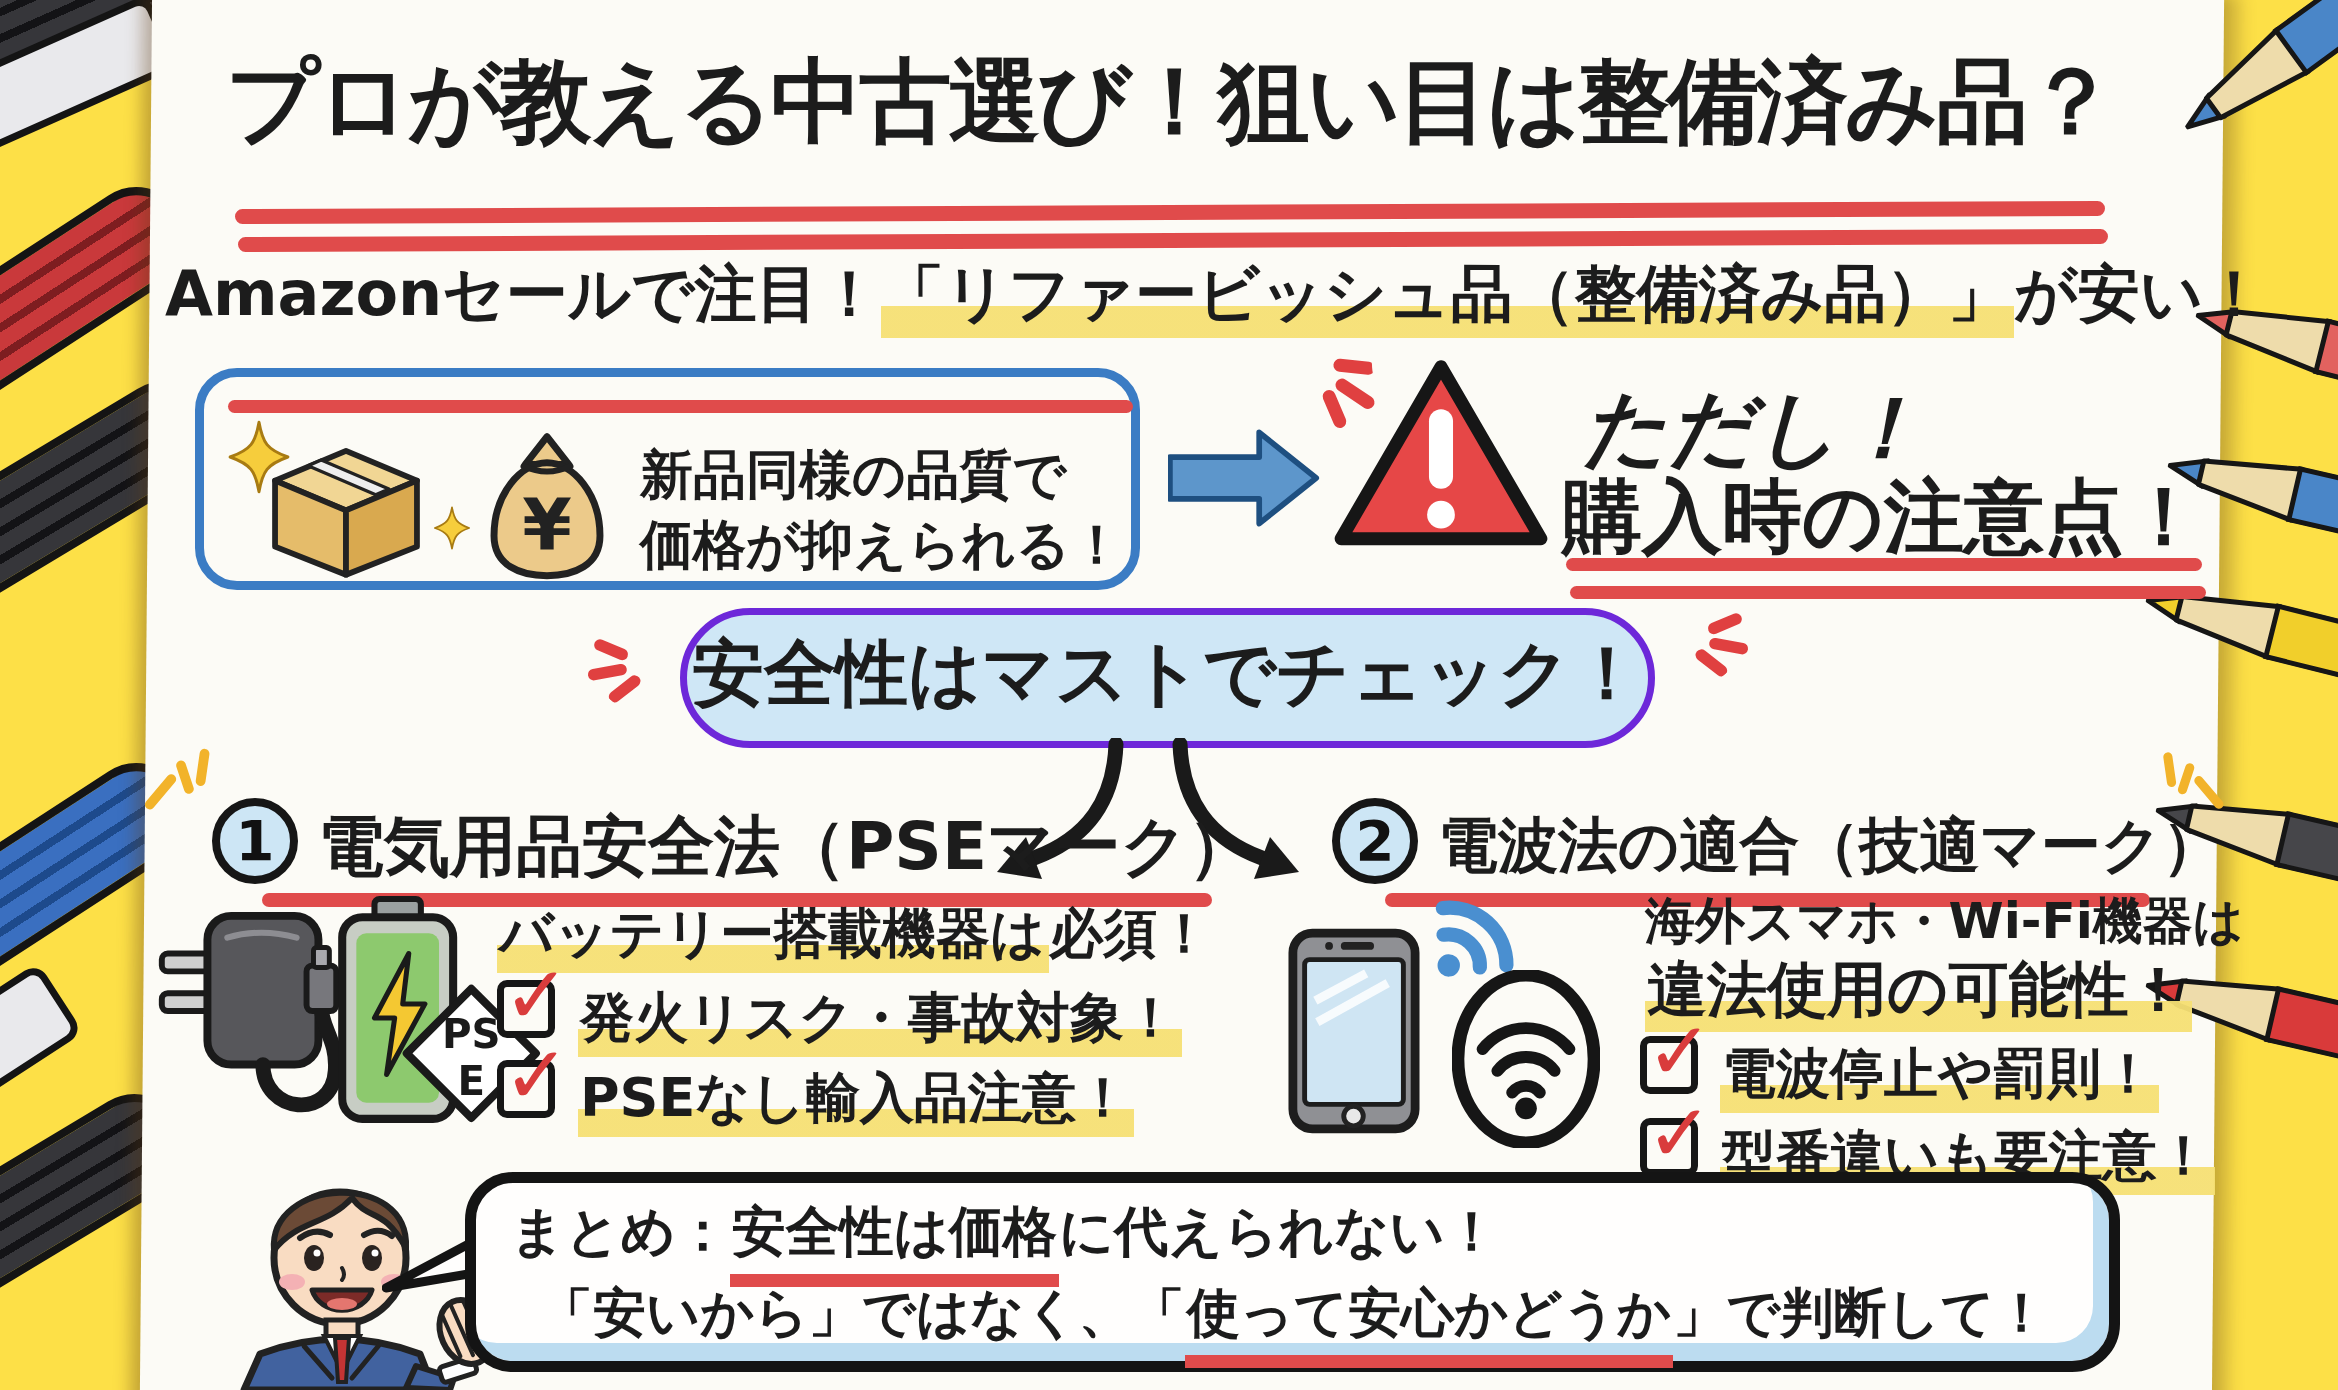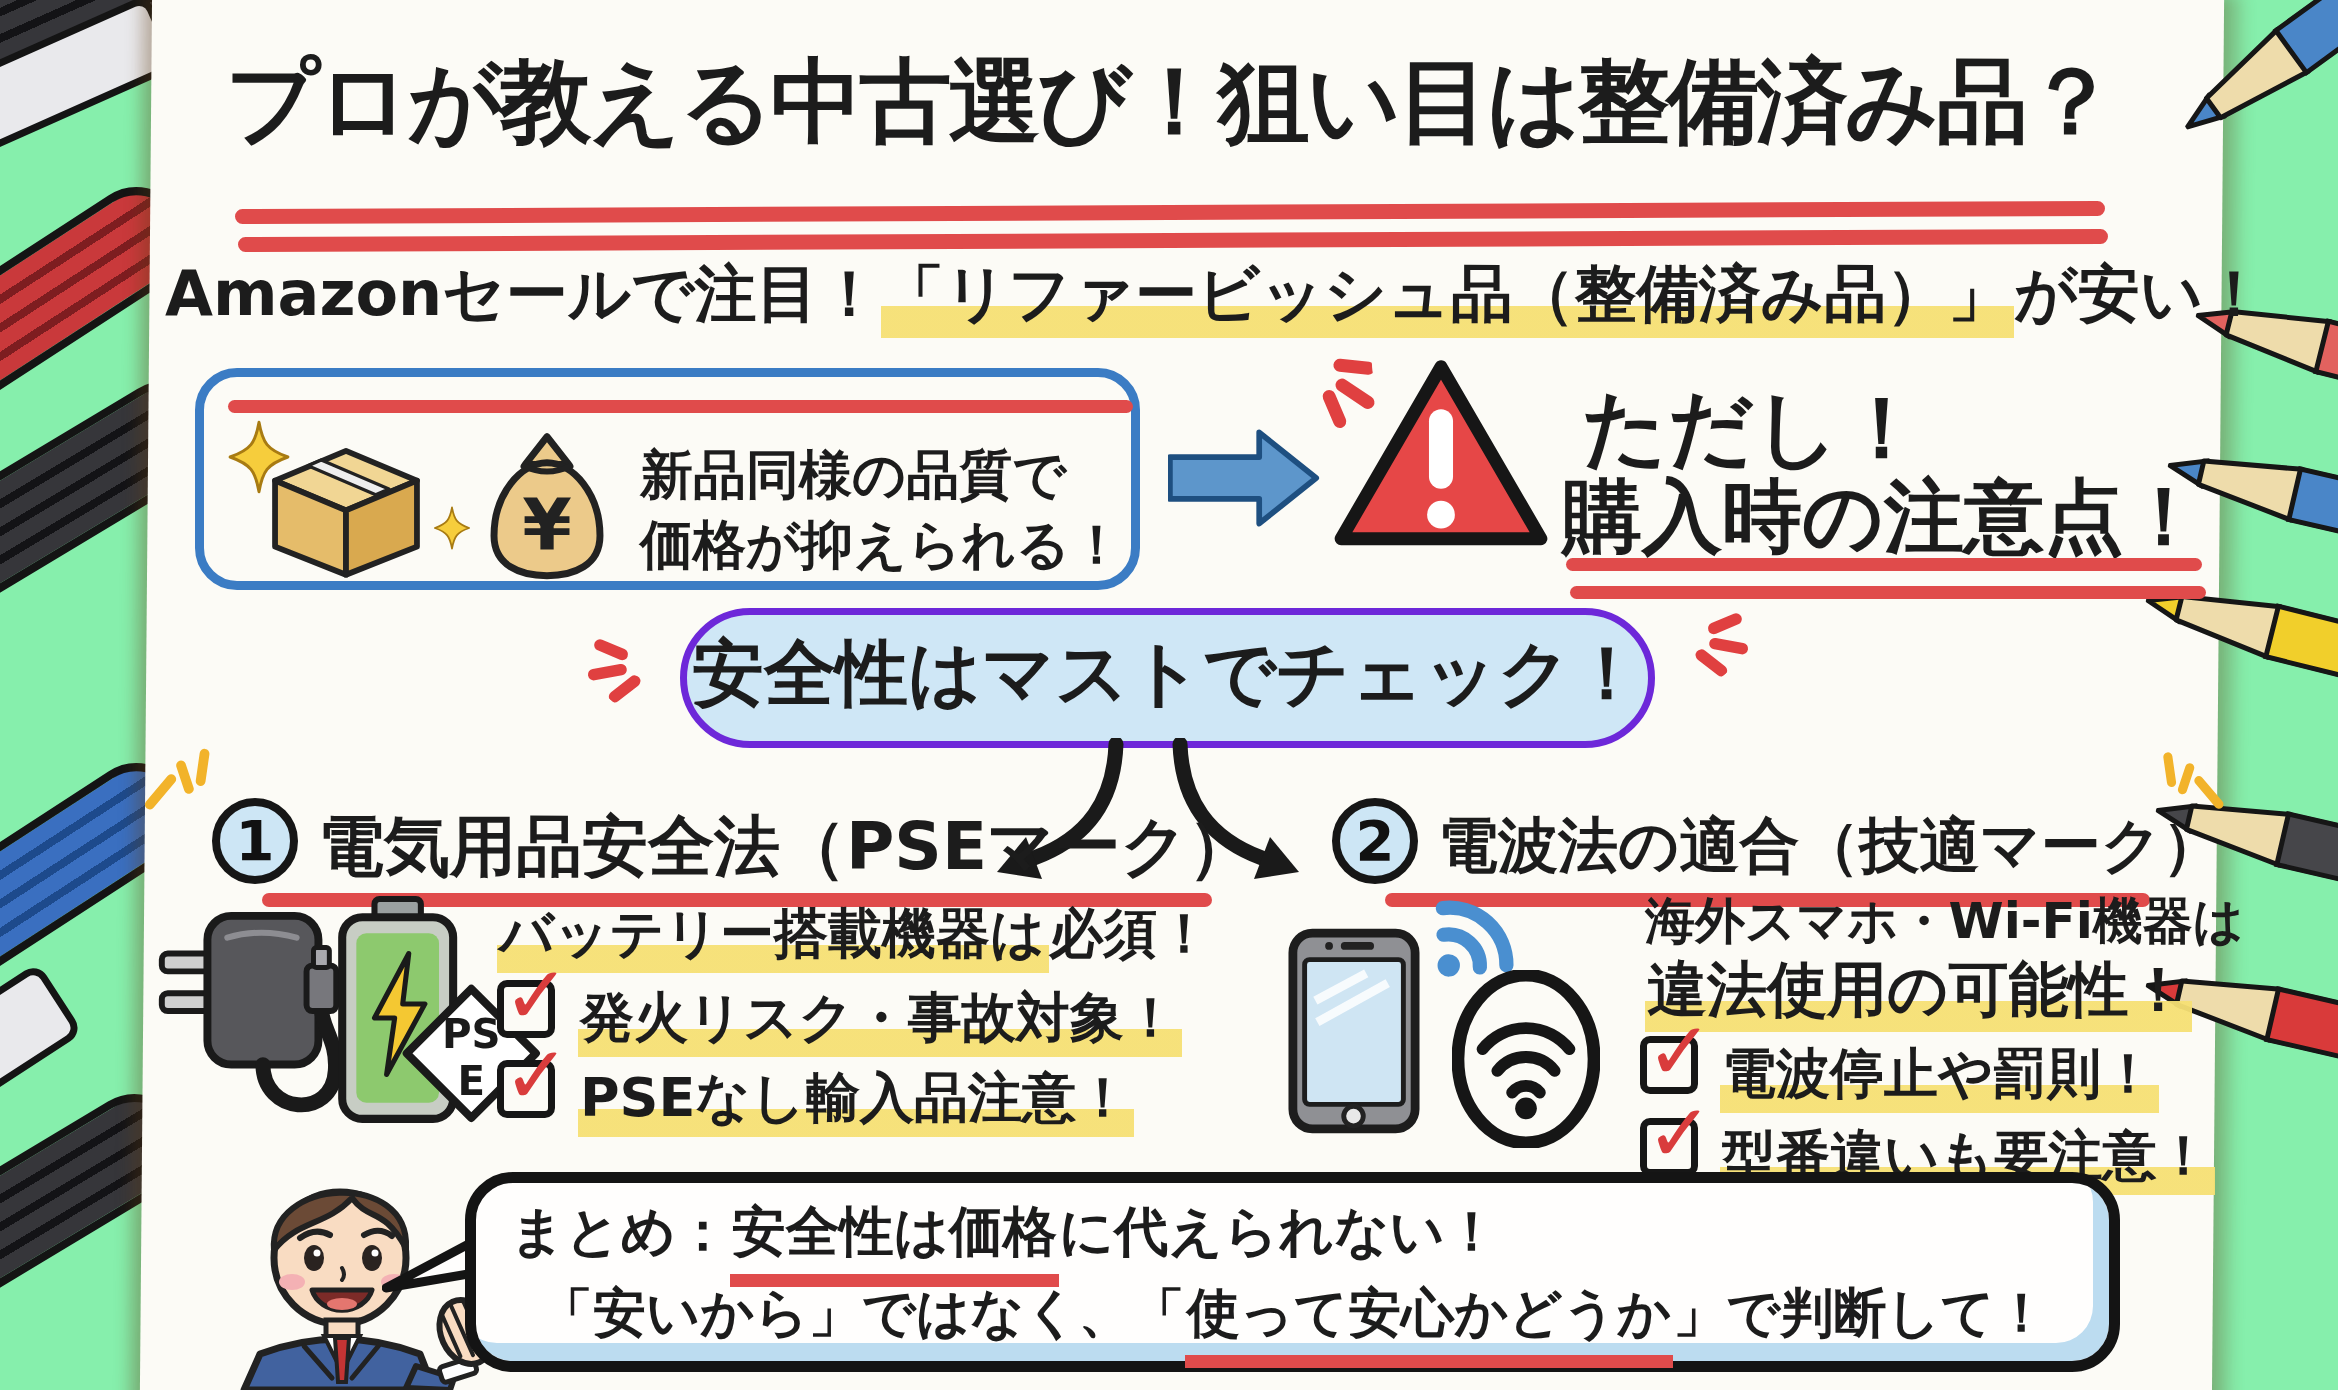--- a/index.html
+++ b/index.html
@@ -1,17 +1,17 @@
 <!DOCTYPE html>
 <html><head>
 <meta charset="utf-8">
 <style>
   html,body{margin:0;padding:0;}
   body{background:#dfc093;font-family:"DejaVu Sans",sans-serif;}
-  #canvas{position:relative;width:2338px;height:1390px;overflow:hidden;background:#86efac;}
+  #canvas{position:relative;width:2338px;height:1390px;overflow:hidden;background:#fde047;}
   .abs{position:absolute;}
   .t{font-family:"DejaVu Sans",sans-serif;font-weight:700;color:#1c1c1c;white-space:nowrap;}
   .redbar{position:absolute;background:#e04b4b;border-radius:9px;}
   .hl{background-image:linear-gradient(to top, rgba(246,224,116,.95) 0 40%, rgba(246,224,116,0) 40%);padding:0 4px 8px 2px;margin-top:32px;}
   .ru{display:inline-block;border-bottom:13px solid #e04b4b;padding:0 2px 5px 2px;}
   .paper{position:absolute;left:146px;top:-22px;width:2072px;height:1436px;background:#fcfbf6;
          transform:rotate(.5deg);box-shadow:-10px 4px 16px rgba(96,64,24,.35), 14px 6px 18px rgba(96,64,24,.32);z-index:2;}
   .marker{position:absolute;height:104px;border:8px solid #141414;border-radius:52px;box-sizing:border-box;z-index:1;}
   .m-red{background:repeating-linear-gradient(0deg,#c9393b 0 16px,#7e1d20 16px 24px);}
   .m-black{background:repeating-linear-gradient(0deg,#36363a 0 16px,#131316 16px 24px);}
@@ -131,21 +131,21 @@
 
     <svg class="abs" style="left:1278px;top:336px;color:#e04040;transform:rotate(-96deg);" width="92" height="100">
         <use href="#sym-spark"></use>
       </svg>
     <svg class="abs" style="left:1330px;top:352px;" width="222" height="206" viewBox="0 0 240 215">
       <polygon points="120,12 228,198 12,198" fill="#e64747" stroke="#161616" stroke-width="14" stroke-linejoin="round"></polygon>
       <rect x="107" y="58" width="26" height="86" rx="13" fill="#ffffff"></rect>
       <circle cx="120" cy="172" r="15" fill="#ffffff"></circle>
     </svg>
 
-    <div class="t abs" style="left:1582px;top:372px;font-size:84px;">ただし！</div>
+    <div class="t abs" style="left:1582px;top:372px;font-size:84px;font-style:italic;">ただし！</div>
     <div class="t abs" style="left:1562px;top:464px;font-size:80px;">購入時の注意点！</div>
     <div class="redbar" style="left:1566px;top:558px;width:636px;height:13px;"></div>
     <div class="redbar" style="left:1570px;top:586px;width:636px;height:13px;"></div>
 
     <svg class="abs" style="left:592px;top:612px;color:#e04040;transform:rotate(40deg);" width="80" height="92">
         <use href="#sym-spark"></use>
       </svg>
     <svg class="abs" style="left:1664px;top:586px;color:#e04040;transform:scaleX(-1) rotate(40deg);" width="80" height="92">
         <use href="#sym-spark"></use>
       </svg>

